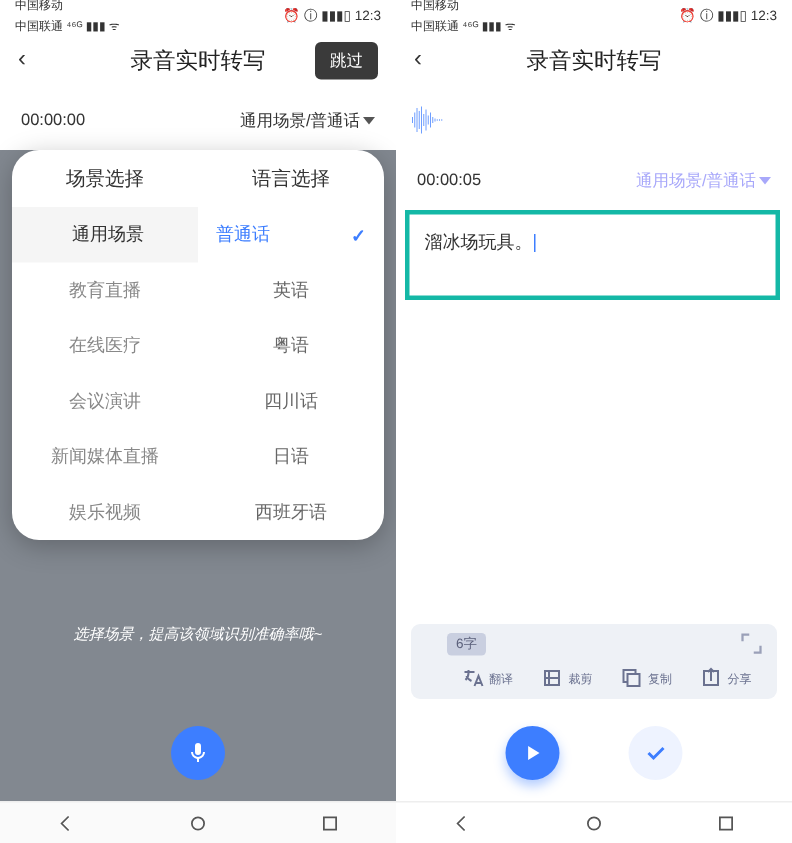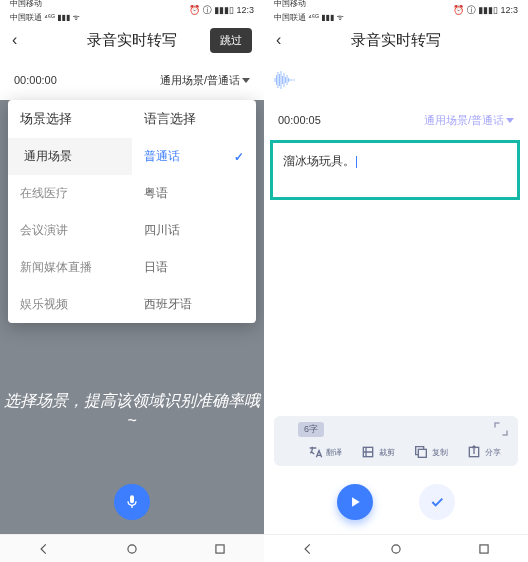--- a/index.html
+++ b/index.html
@@ -15,32 +15,32 @@
   .nav-title { position: absolute; left: 50%; transform: translateX(-50%); font-size: 15px; color: #222; }
   .back { font-size: 16px; color: #333; }
   .skip { position: absolute; right: 12px; background: #3a3a3a; color: #fff; font-size: 11px; padding: 5px 10px; border-radius: 4px; }
   
   .time-row { height: 40px; display: flex; align-items: center; justify-content: space-between; padding: 0 14px; font-size: 11px; color: #333; }
   .scene-sel { display: flex; align-items: center; gap: 2px; color: #333; }
   .chev { width: 0; height: 0; border-left: 4px solid transparent; border-right: 4px solid transparent; border-top: 5px solid #555; }
   
   .phone.left .content { flex: 1; position: relative; background: #828890; }
   
-  .popover { position: absolute; top: 0; left: 8px; right: 8px; background: #fff; border-radius: 4px; box-shadow: 0 4px 18px rgba(0,0,0,0.25); overflow: hidden; }
+  .popover { position: absolute; top: 0; left: 8px; right: 8px; background: #fff; border-radius: 18px; box-shadow: 0 4px 18px rgba(0,0,0,0.25); overflow: hidden; text-align: center; }
   .pop-header, .pop-row { display: flex; }
   .pop-cell { width: 50%; padding: 10px 12px; font-size: 13px; }
   .pop-header .pop-cell { color: #333; font-size: 13px; }
   .pop-row .pop-cell { font-size: 12px; color: #666; }
   .pop-row .pop-cell.left-col { color: #888; }
   .pop-row.sel .pop-cell { color: #3d7eff; }
   .pop-row.sel .pop-cell.right-col { display: flex; justify-content: space-between; align-items: center; }
   .check { color: #3d7eff; font-weight: bold; }
   .pop-row.sel .left-col { background: #f5f5f5; color: #333; padding-left: 16px; }
   
-  .hint { position: absolute; bottom: 104px; width: 100%; text-align: center; color: #fff; font-size: 16px; font-style: italic; }
+  .hint { position: absolute; bottom: 104px; width: 100%; text-align: center; color: #fff; font-size: 10px; font-style: italic; }
   .next-btn { position: absolute; bottom: 64px; left: 50%; transform: translateX(-50%); border: 1px solid #6fbfff; color: #fff; font-size: 12px; padding: 6px 22px; border-radius: 14px; background: transparent; }
   .mic-btn { position: absolute; bottom: 14px; left: 50%; transform: translateX(-50%); width: 36px; height: 36px; border-radius: 50%; background: #3d7eff; display: flex; align-items: center; justify-content: center; }
   .mic-btn svg { width: 16px; height: 16px; fill: #fff; }
   
   .sysnav { height: 28px; display: flex; justify-content: space-around; align-items: center; background: #fafafa; border-top: 1px solid #eee; }
   .phone.right .sysnav { background: #fff; }
   .sysnav .ico { width: 14px; height: 14px; }
   
   
   .wave { height: 40px; padding: 0 10px; }
@@ -101,20 +101,24 @@
         <div class="pop-cell">场景选择</div>
         <div class="pop-cell">语言选择</div>
       </div>
       <div class="pop-row sel">
         <div class="pop-cell left-col">通用场景</div>
         <div class="pop-cell right-col">
           <span>普通话</span>
           <span class="check">✓</span>
         </div>
       </div>
+      <div class="pop-row">
+          <div class="pop-cell left-col">教育直播</div>
+          <div class="pop-cell">英语</div>
+        </div>
       <div class="pop-row">
           <div class="pop-cell left-col">在线医疗</div>
           <div class="pop-cell">粤语</div>
         </div>
       <div class="pop-row">
           <div class="pop-cell left-col">会议演讲</div>
           <div class="pop-cell">四川话</div>
         </div>
       <div class="pop-row">
           <div class="pop-cell left-col">新闻媒体直播</div>

